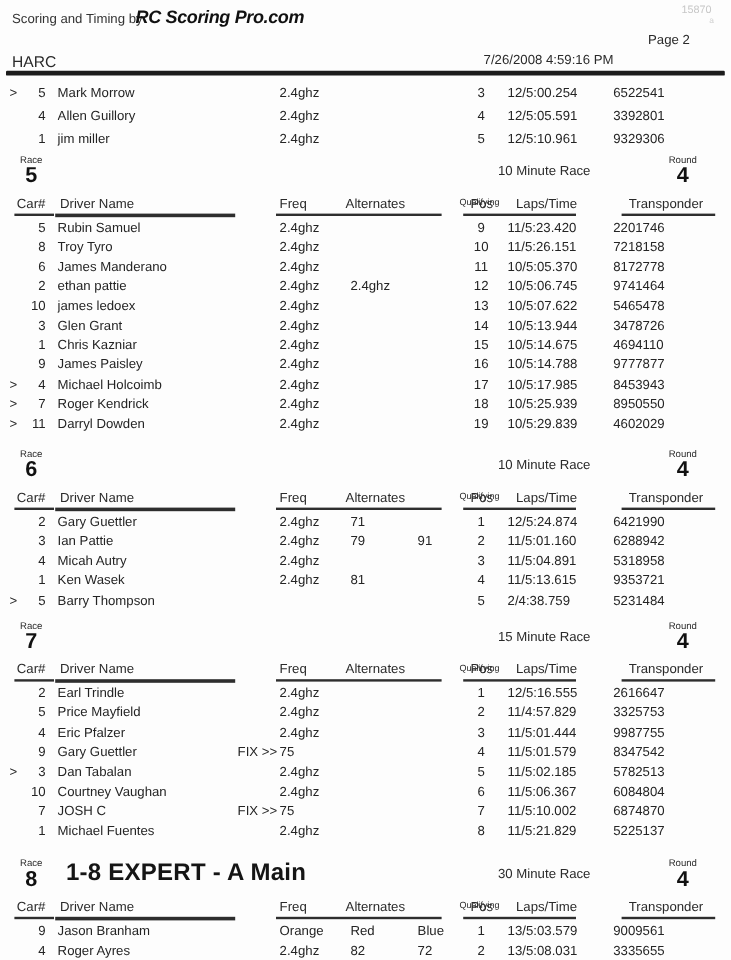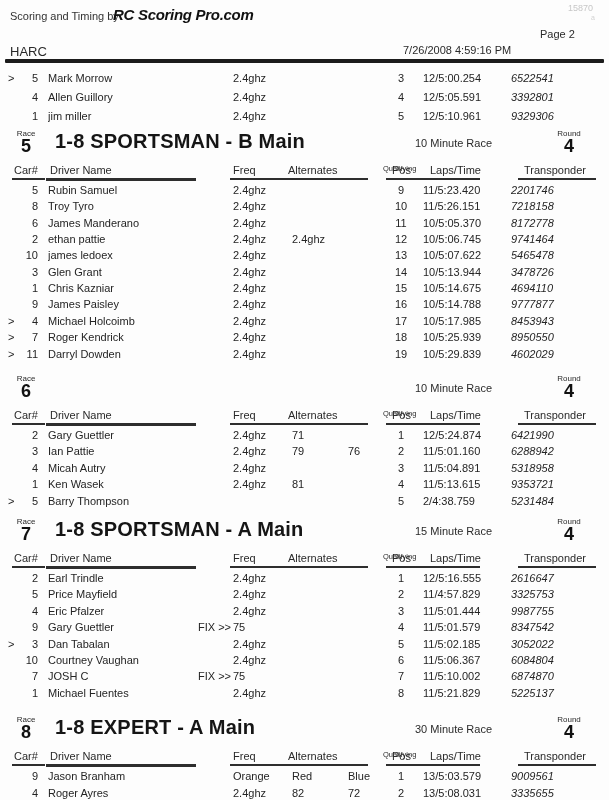--- a/index.html
+++ b/index.html
@@ -25,21 +25,21 @@
   .cont .t-row { height:19.2px; }
   .c-marker { margin-left:8px; width:12px; }
   .c-car    { width:18px; text-align:right; }
   .c-driver { margin-left:10px; width:146px; white-space:nowrap; overflow:hidden; }
   .c-fix    { width:37px; text-align:right; white-space:nowrap; }
   .c-freq   { margin-left:2px; width:57px; }
   .c-alt1   { width:54px; padding-left:2px; box-sizing:border-box; }
   .c-alt2   { width:42px; padding-left:4px; box-sizing:border-box; }
   .c-pos    { width:30px; text-align:center; }
   .c-laps   { margin-left:7px; width:80px; }
-  .c-trans  { margin-left:8px; width:88px;font-style:italic; }
+  .c-trans  { margin-left:8px; width:88px; }
   
   .race-band { position:relative; height:30px; }
   .race-no-box { position:absolute; left:8px; top:1px; width:36px; text-align:center; }
   .mini-label { display:block; font-size:8px; line-height:9px; color:#2a2a2a; }
   .big-num { display:block; font-size:18px; font-weight:bold; line-height:17px; color:#111; }
   .race-title { position:absolute; left:55px; top:2px; font-size:20px; font-weight:bold; color:#151515; letter-spacing:0.2px; white-space:nowrap; }
   .race-duration { position:absolute; left:415px; top:9px; font-size:11px; color:#2a2a2a; }
   .round-box { position:absolute; left:550px; top:1px; width:38px; text-align:center; }
   
   .col-head { position:relative; height:24px; font-size:11px; color:#2a2a2a; }
@@ -122,21 +122,20 @@
         <span class="c-trans">9329306</span>
       </div>
     </div>
 
   <div class="race-section sec-5">
     <div class="race-band">
       <span class="race-no-box">
         <span class="mini-label">Race</span>
         <span class="big-num">5</span>
       </span>
-      <span class="race-title">1-8 SPORTSMAN - B Main</span>
       <span class="race-duration">10 Minute Race</span>
       <span class="round-box">
         <span class="mini-label">Round</span>
         <span class="big-num">4</span>
       </span>
     </div>
     <div class="col-head">
       <span class="lb lb-car">Car#</span>
       <span class="lb lb-driver">Driver Name</span>
       <span class="lb lb-freq">Freq</span>
@@ -340,21 +339,21 @@
           <span class="c-trans">6421990</span>
         </div>
 
         <div class="t-row">
           <span class="c-marker"></span>
           <span class="c-car">3</span>
           <span class="c-driver">Ian Pattie</span>
           <span class="c-fix"></span>
           <span class="c-freq">2.4ghz</span>
           <span class="c-alt1">79</span>
-          <span class="c-alt2">76</span>
+          <span class="c-alt2">91</span>
           <span class="c-pos">2</span>
           <span class="c-laps">11/5:01.160</span>
           <span class="c-trans">6288942</span>
         </div>
 
         <div class="t-row">
           <span class="c-marker"></span>
           <span class="c-car">4</span>
           <span class="c-driver">Micah Autry</span>
           <span class="c-fix"></span>
@@ -393,21 +392,20 @@
         </div>
       </div>
   </div>
 
   <div class="race-section sec-7">
     <div class="race-band">
       <span class="race-no-box">
         <span class="mini-label">Race</span>
         <span class="big-num">7</span>
       </span>
-      <span class="race-title">1-8 SPORTSMAN - A Main</span>
       <span class="race-duration">15 Minute Race</span>
       <span class="round-box">
         <span class="mini-label">Round</span>
         <span class="big-num">4</span>
       </span>
     </div>
     <div class="col-head">
       <span class="lb lb-car">Car#</span>
       <span class="lb lb-driver">Driver Name</span>
       <span class="lb lb-freq">Freq</span>
@@ -479,21 +477,21 @@
         <div class="t-row">
           <span class="c-marker">&gt;</span>
           <span class="c-car">3</span>
           <span class="c-driver">Dan Tabalan</span>
           <span class="c-fix"></span>
           <span class="c-freq">2.4ghz</span>
           <span class="c-alt1"></span>
           <span class="c-alt2"></span>
           <span class="c-pos">5</span>
           <span class="c-laps">11/5:02.185</span>
-          <span class="c-trans">3052022</span>
+          <span class="c-trans">5782513</span>
         </div>
 
         <div class="t-row">
           <span class="c-marker"></span>
           <span class="c-car">10</span>
           <span class="c-driver">Courtney Vaughan</span>
           <span class="c-fix"></span>
           <span class="c-freq">2.4ghz</span>
           <span class="c-alt1"></span>
           <span class="c-alt2"></span>

